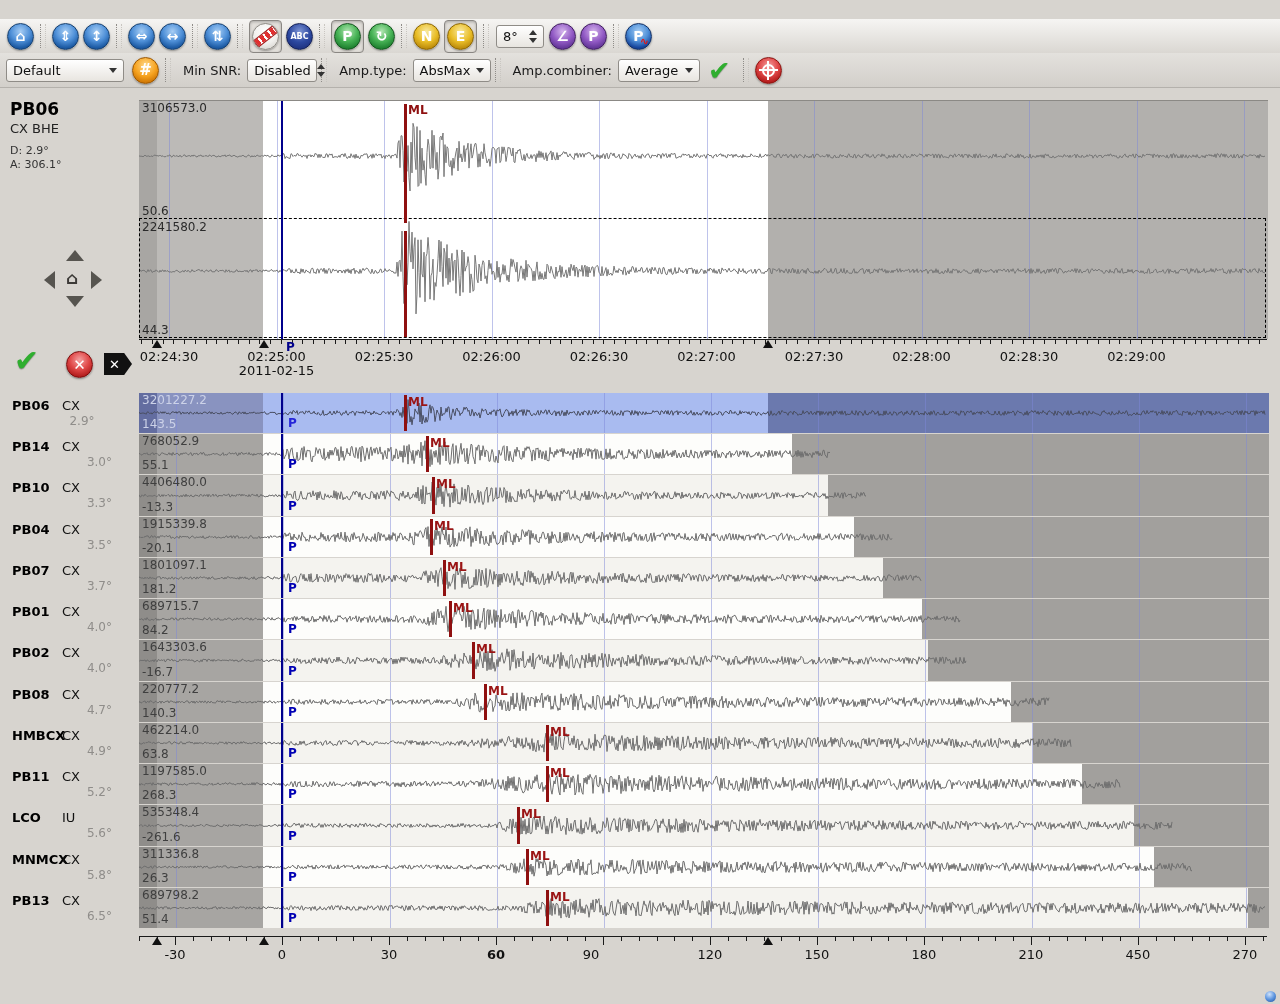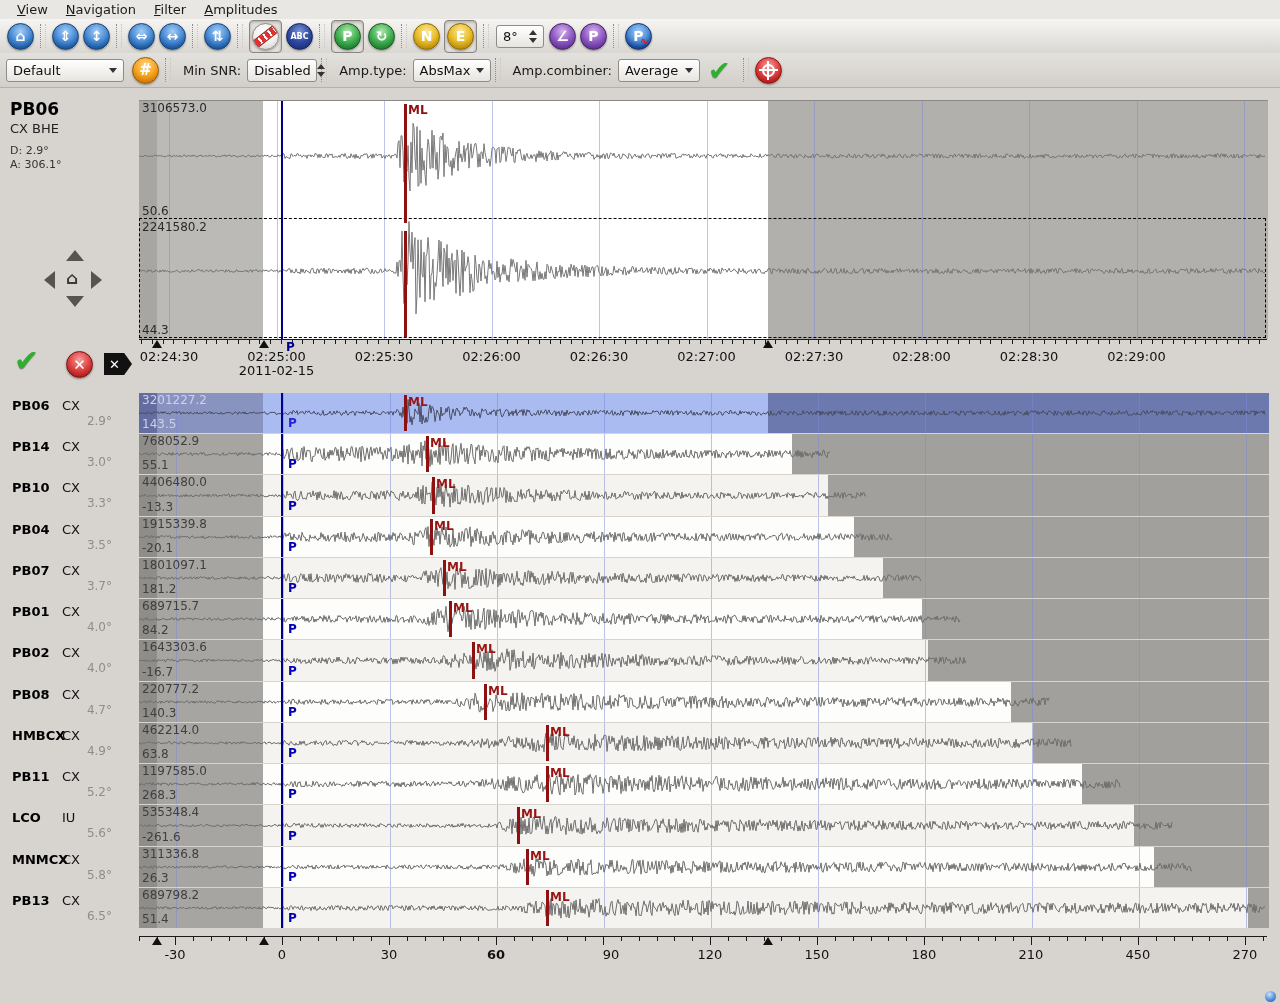--- a/index.html
+++ b/index.html
@@ -85,26 +85,20 @@
   .dash-rect { position:absolute; border:1px dashed #000; }
   svg { position:absolute; left:0; }
   #grip { position:absolute; left:1265px; top:991px; width:11px; height:11px; border-radius:50%;
     background:radial-gradient(circle at 40% 30%, #cfe2fb 0%, #5e96e0 50%, #1d4e9a 100%); }
 </style>
 </head>
 <body>
 
 <div id="app">
 
-  <div id="menubar">
-      <span class="menu-item"><u>V</u>iew</span>
-      <span class="menu-item"><u>N</u>avigation</span>
-      <span class="menu-item"><u>F</u>ilter</span>
-      <span class="menu-item"><u>A</u>mplitudes</span>
-    </div>
 
   <div id="toolbar1">
       <div class="cbtn cb-blue">
         <span>⌂</span>
       </div>
       <div class="tsep"></div>
       <div class="cbtn cb-blue">
         <span>⇕</span>
       </div>
       <div class="cbtn cb-blue">
@@ -368,21 +362,21 @@
         <div class="axis-label" style="position: absolute; left: 852px; top: 10px;">02:28:30</div>
         <div class="axis-label" style="position: absolute; left: 959.5px; top: 10px;">02:29:00</div>
         <div class="axis-label" style="position: absolute; left: 99.5px; top: 24px;">2011-02-15</div>
         <div class="axis-tri" style="position: absolute; left: 13px; top: 1px;"></div>
         <div class="axis-tri" style="position: absolute; left: 120px; top: 1px;"></div>
         <div class="axis-tri" style="position: absolute; left: 624px; top: 1px;"></div>
         <div class="phase-label" style="position: absolute; left: 147px; top: 1px; color: rgb(0, 0, 140);">P</div>
       </div>
       <div class="st-name" style="position: absolute; left: 12px; top: 398px;">PB06</div>
       <div class="st-net" style="position: absolute; left: 62px; top: 398px;">CX</div>
-      <div class="st-dist" style="position: absolute; left: 52px; top: 414px;">2.9°</div>
+      <div class="st-dist" style="position: absolute; left: 52px; top: 414px; text-align: center;">2.9°</div>
       <div class="row-box" style="position: absolute; left: 139px; top: 393px; width: 1130px; height: 40px;">
         <div class="zone" style="position: absolute; left: 0px; top: 0px; width: 18px; height: 40px; background: rgb(99, 109, 160);"></div>
         <div class="zone" style="position: absolute; left: 18px; top: 0px; width: 106px; height: 40px; background: rgb(137, 147, 192);"></div>
         <div class="zone" style="position: absolute; left: 124px; top: 0px; width: 505px; height: 40px; background: rgb(169, 187, 240);"></div>
         <div class="zone" style="position: absolute; left: 629px; top: 0px; width: 501px; height: 40px; background: rgb(107, 121, 174);"></div>
         <div class="gridline" style="position: absolute; left: 37px; top: 0px; width: 1px; height: 40px;"></div>
         <div class="gridline" style="position: absolute; left: 144px; top: 0px; width: 1px; height: 40px;"></div>
         <div class="gridline" style="position: absolute; left: 251px; top: 0px; width: 1px; height: 40px;"></div>
         <div class="gridline" style="position: absolute; left: 358px; top: 0px; width: 1px; height: 40px;"></div>
         <div class="gridline" style="position: absolute; left: 465px; top: 0px; width: 1px; height: 40px;"></div>
@@ -813,21 +807,21 @@
         <div class="tick" style="position: absolute; left: 1034.67px; top: 1px; width: 1px; height: 4px;"></div>
         <div class="tick" style="position: absolute; left: 1052.5px; top: 1px; width: 1px; height: 4px;"></div>
         <div class="tick" style="position: absolute; left: 1070.33px; top: 1px; width: 1px; height: 4px;"></div>
         <div class="tick" style="position: absolute; left: 1088.17px; top: 1px; width: 1px; height: 4px;"></div>
         <div class="tick" style="position: absolute; left: 1106px; top: 1px; width: 1px; height: 8px;"></div>
         <div class="tick" style="position: absolute; left: 1123.83px; top: 1px; width: 1px; height: 4px;"></div>
         <div class="axis-label" style="position: absolute; left: -2px; top: 11px;">-30</div>
         <div class="axis-label" style="position: absolute; left: 105px; top: 11px;">0</div>
         <div class="axis-label" style="position: absolute; left: 212px; top: 11px;">30</div>
         <div class="axis-label" style="position: absolute; left: 319px; top: 11px; font-weight: bold;">60</div>
-        <div class="axis-label" style="position: absolute; left: 434px; top: 11px;">90</div>
+        <div class="axis-label" style="position: absolute; left: 414px; top: 11px;">90</div>
         <div class="axis-label" style="position: absolute; left: 533px; top: 11px;">120</div>
         <div class="axis-label" style="position: absolute; left: 640px; top: 11px;">150</div>
         <div class="axis-label" style="position: absolute; left: 747px; top: 11px;">180</div>
         <div class="axis-label" style="position: absolute; left: 854px; top: 11px;">210</div>
         <div class="axis-label" style="position: absolute; left: 961px; top: 11px;">450</div>
         <div class="axis-label" style="position: absolute; left: 1068px; top: 11px;">270</div>
         <div class="axis-tri" style="position: absolute; left: 13px; top: 1px;"></div>
         <div class="axis-tri" style="position: absolute; left: 120px; top: 1px;"></div>
         <div class="axis-tri" style="position: absolute; left: 624px; top: 1px;"></div>
       </div>

